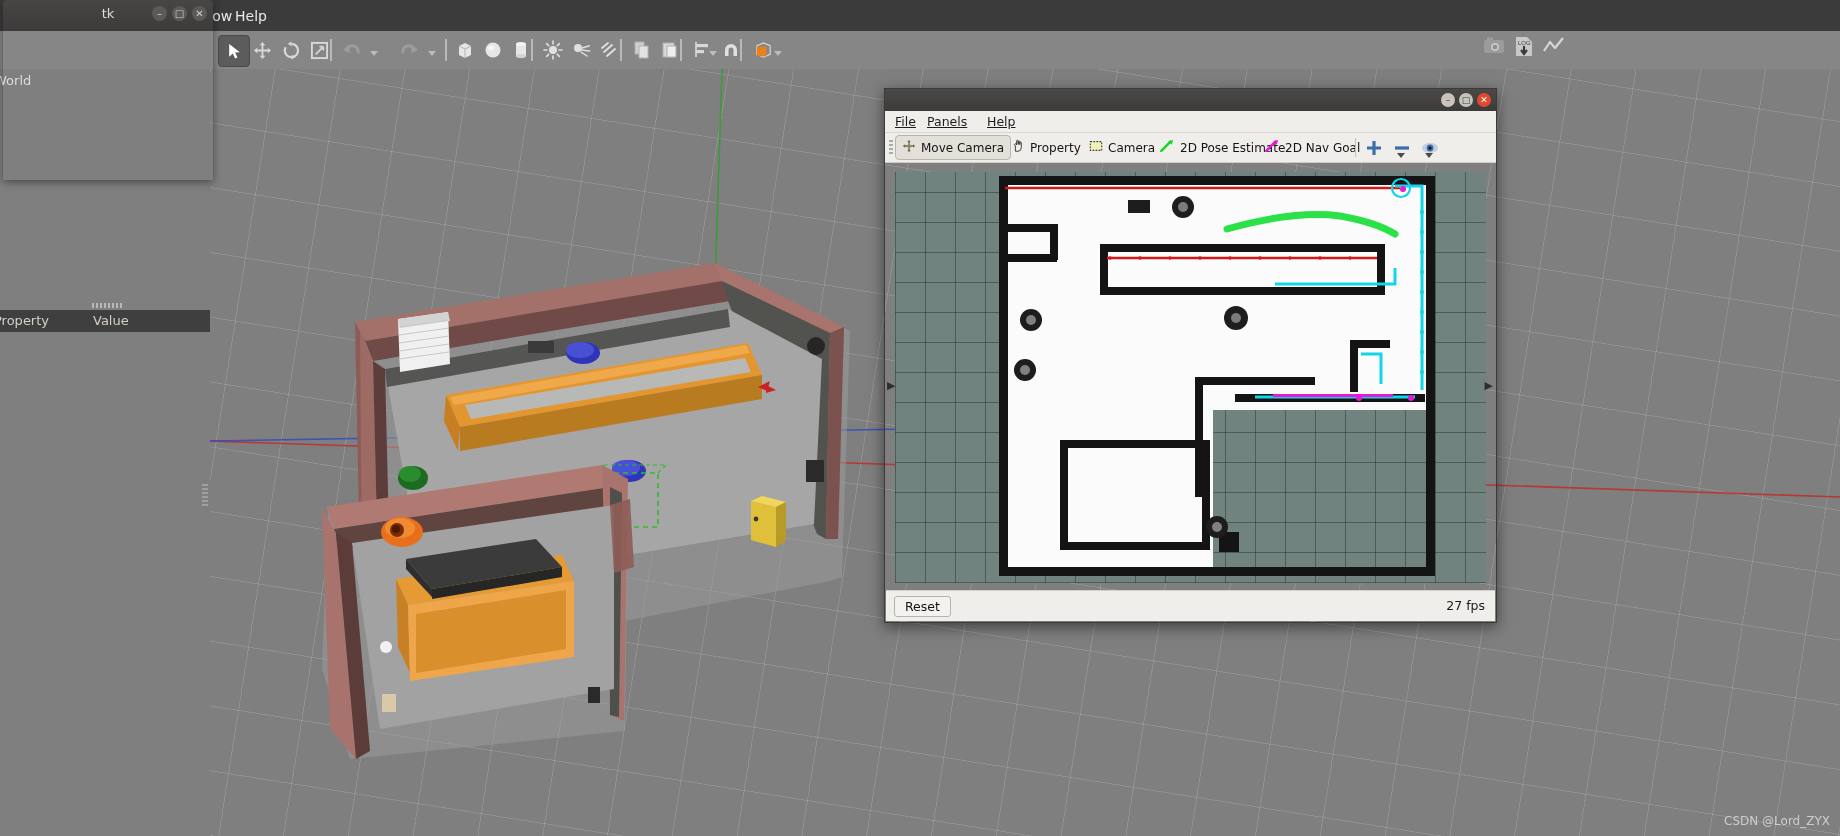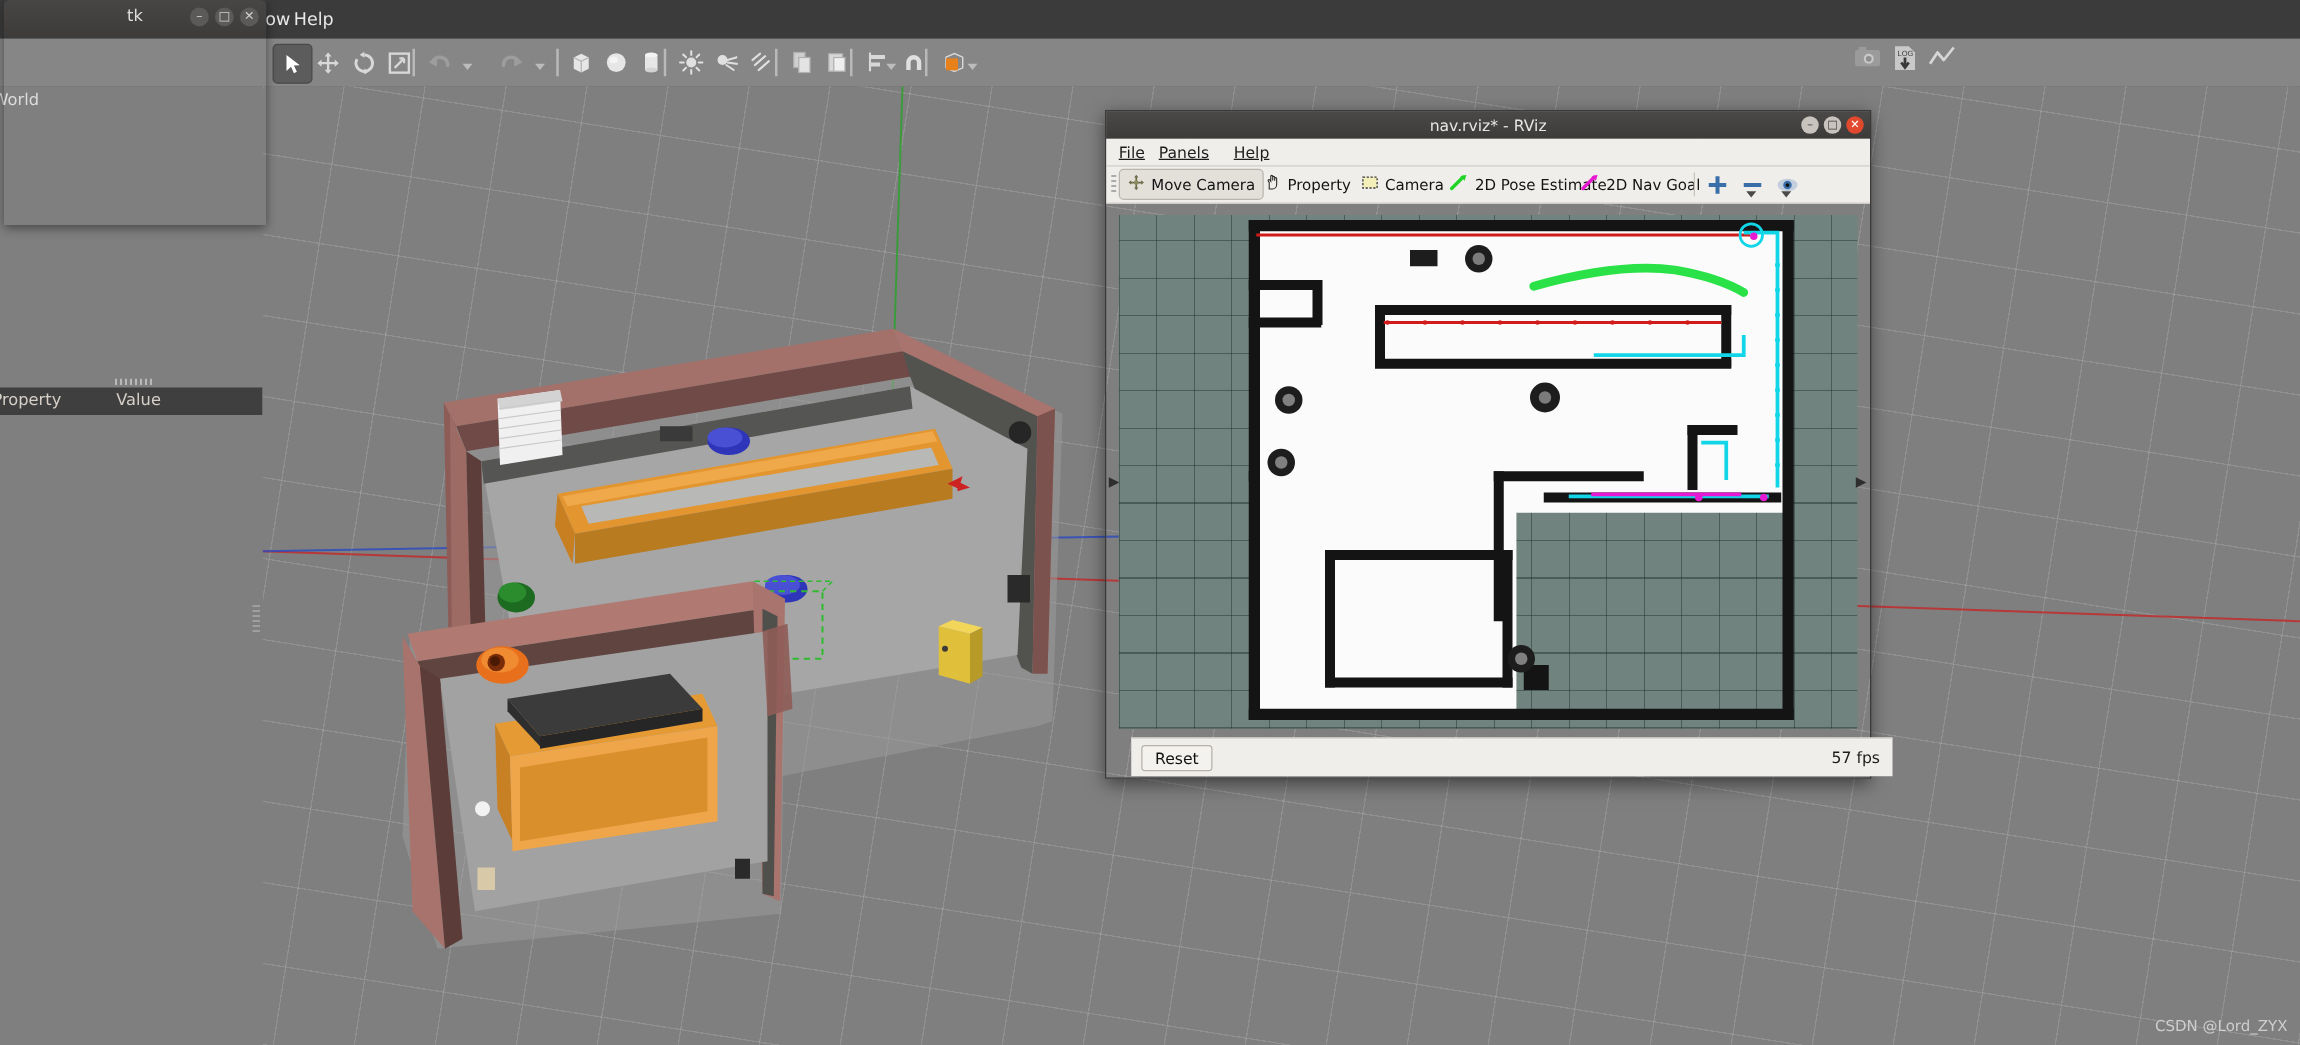--- a/index.html
+++ b/index.html
@@ -77,21 +77,21 @@
   .rv-tool.pressed{background:#e3e0da;border:1px solid #b9b5ad;border-radius:4px;top:2px;height:25px;}
   .rv-dots{position:absolute;left:889px;top:144px;width:4px;height:16px;
            background:repeating-linear-gradient(180deg,#aaa 0 2px,transparent 2px 4px);}
   .rv-canvas{position:absolute;left:10px;top:83px;width:591px;height:411px;background:#70837e;
              overflow:hidden;}
   .rv-gridlines{position:absolute;left:0;top:0;width:591px;height:411px;
       background-image:
         repeating-linear-gradient(0deg,rgba(20,40,36,.42) 0 1px,transparent 1px 30px),
         repeating-linear-gradient(90deg,rgba(20,40,36,.42) 0 1px,transparent 1px 30px);}
   .rv-statusbar{position:absolute;left:1px;bottom:1px;width:609px;height:30px;background:#f0eeea;
-                border-top:1px solid #d3d0ca;margin-left:19px;}
+                border-top:1px solid #d3d0ca;}
   .rv-reset{position:absolute;left:8px;top:5px;padding:2px 10px;font-size:12.5px;
             background:#f4f2ee;border:1px solid #b6b2ab;border-radius:3px;color:#121212;}
   .rv-fps{position:absolute;right:10px;top:7px;font-size:12.5px;color:#1b1b1b;}
 
   .watermark{position:absolute;right:10px;bottom:8px;color:#d6d6d6;font-size:12px;opacity:.9;}
 </style>
 </head>
 <body>
 
 <div id="gazebo">
@@ -383,21 +383,20 @@
     <div class="tk-btns">
       <div class="tk-b">–</div>
       <div class="tk-b">□</div>
       <div class="tk-b">✕</div>
     </div>
   </div>
 </div>
 
 <div id="rviz">
   <div class="rv-title">
-    <div class="rv-title-text">nav.rviz* - RViz</div>
     <div class="rv-btns">
       <div class="rv-b" style="background:#c8c4bd">–</div>
       <div class="rv-b" style="background:#c8c4bd">□</div>
       <div class="rv-b" style="background:#e0492e;color:#fff">✕</div>
     </div>
   </div>
 
   <div class="rv-menubar">
     <div class="rv-menu" style="left:10px"><u>File</u></div>
     <div class="rv-menu" style="left:42px"><u>Panels</u></div>
@@ -578,15 +577,15 @@
 
       <circle cx="506" cy="16" r="9" fill="none" stroke="#12d6e8" stroke-width="2.2"></circle>
     </svg>
   </div>
 
   <div style="position:absolute;left:2px;top:290px;color:#2e2e2e;font-size:11px">▶</div>
   <div style="position:absolute;right:3px;top:290px;color:#2e2e2e;font-size:11px">▶</div>
 
   <div class="rv-statusbar">
     <div class="rv-reset">Reset</div>
-    <div class="rv-fps">57 fps</div>
+    <div class="rv-fps">27 fps</div>
   </div>
 </div>
 
 </body></html>

